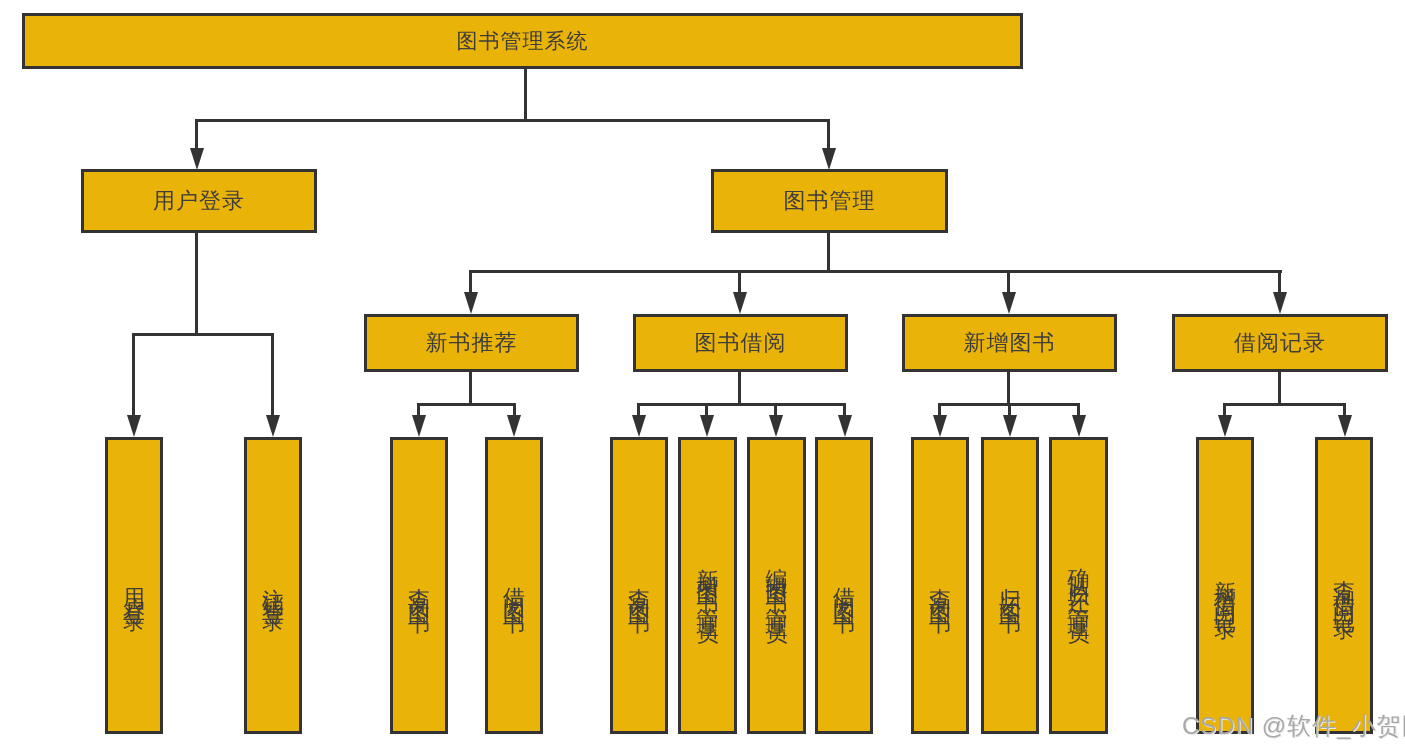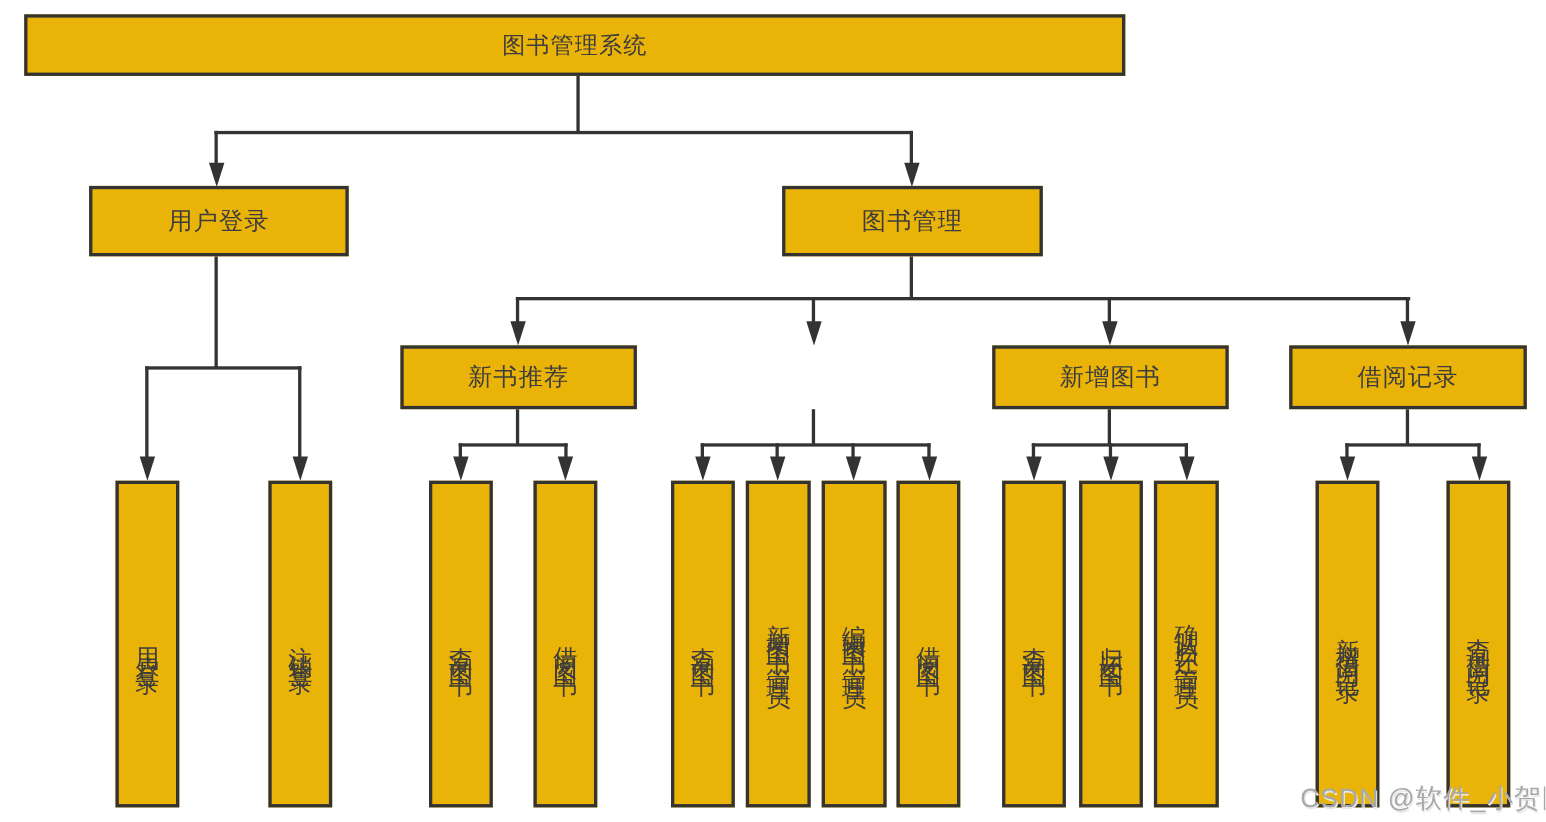--- a/index.html
+++ b/index.html
@@ -56,20 +56,21 @@
 <body>
 
 <div id="canvas">
 
   <div class="box hbox rootbox" style="left:22px; top:13px; width:1001px; height:56px;">图书管理系统</div>
 
   <div class="box hbox" style="left:81px; top:169px; width:236px; height:64px;">用户登录</div>
   <div class="box hbox" style="left:711px; top:169px; width:237px; height:64px;">图书管理</div>
 
   <div class="box hbox" style="left:364px; top:314px; width:215px; height:58px;">新书推荐</div>
+  <div class="box hbox" style="left:633px; top:314px; width:215px; height:58px;">图书借阅</div>
   <div class="box hbox" style="left:902px; top:314px; width:215px; height:58px;">新增图书</div>
   <div class="box hbox" style="left:1172px; top:314px; width:216px; height:58px;">借阅记录</div>
 
   <div class="box vbox" style="left:105px; top:437px; width:58px; height:297px;">用户登录</div>
   <div class="box vbox" style="left:244px; top:437px; width:58px; height:297px;">注销登录</div>
 
   <div class="box vbox" style="left:390px; top:437px; width:58px; height:297px;">查询图书</div>
   <div class="box vbox" style="left:485px; top:437px; width:58px; height:297px;">借阅图书</div>
 
   <div class="box vbox" style="left:610px; top:437px; width:58px; height:297px;">查询图书</div>

